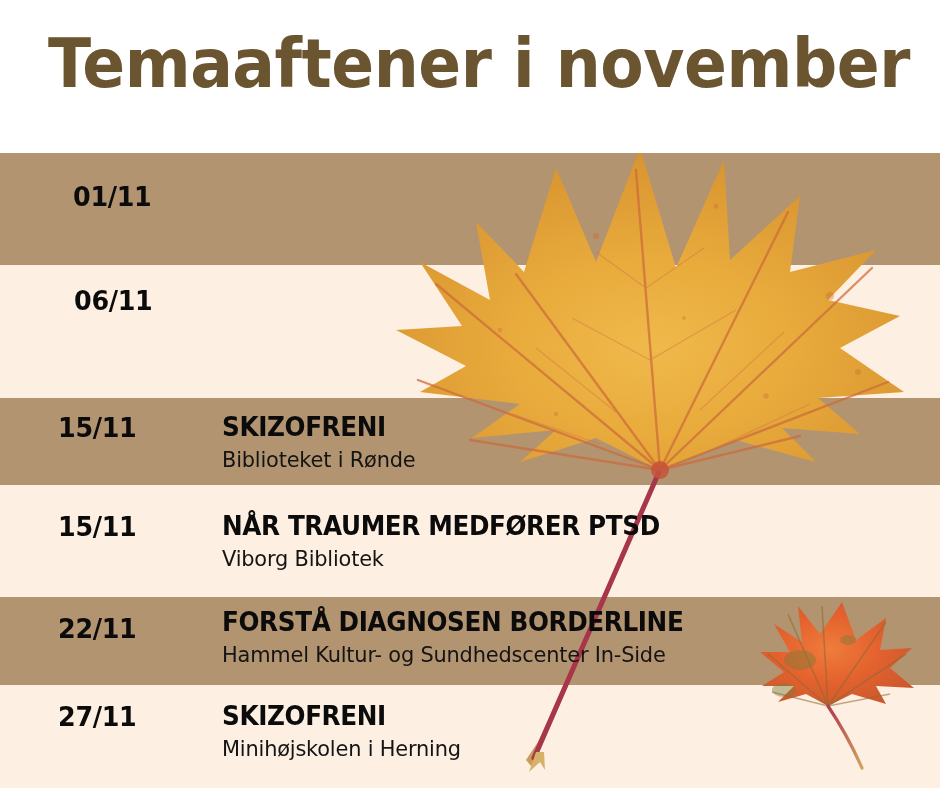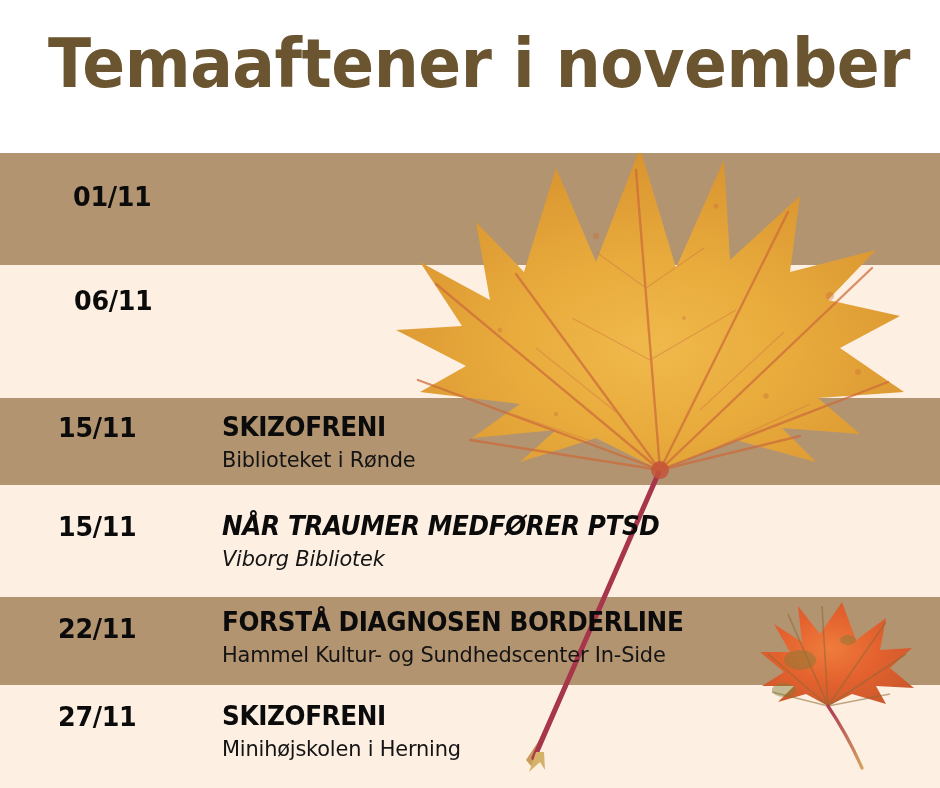--- a/index.html
+++ b/index.html
@@ -255,21 +255,21 @@
     <div class="row" style="top:398px;height:87px;">
       <div class="date" style="top:14px;">15/11</div>
       <div class="body" style="top:12px;">
         <div class="etitle">SKIZOFRENI</div>
         <div class="venue">Biblioteket i Rønde</div>
       </div>
     </div>
 
     <div class="row" style="top:485px;height:112px;">
       <div class="date" style="top:26px;">15/11</div>
-      <div class="body" style="top:24px;font-style:italic;">
+      <div class="body" style="top:24px;">
         <div class="etitle">NÅR TRAUMER MEDFØRER PTSD</div>
         <div class="venue">Viborg Bibliotek</div>
       </div>
     </div>
 
     <div class="row" style="top:597px;height:104px;padding-left:16px;">
       <div class="date" style="top:16px;">22/11</div>
       <div class="body" style="top:8px;">
         <div class="etitle">FORSTÅ DIAGNOSEN BORDERLINE</div>
         <div class="venue">Hammel Kultur- og Sundhedscenter In-Side</div>

